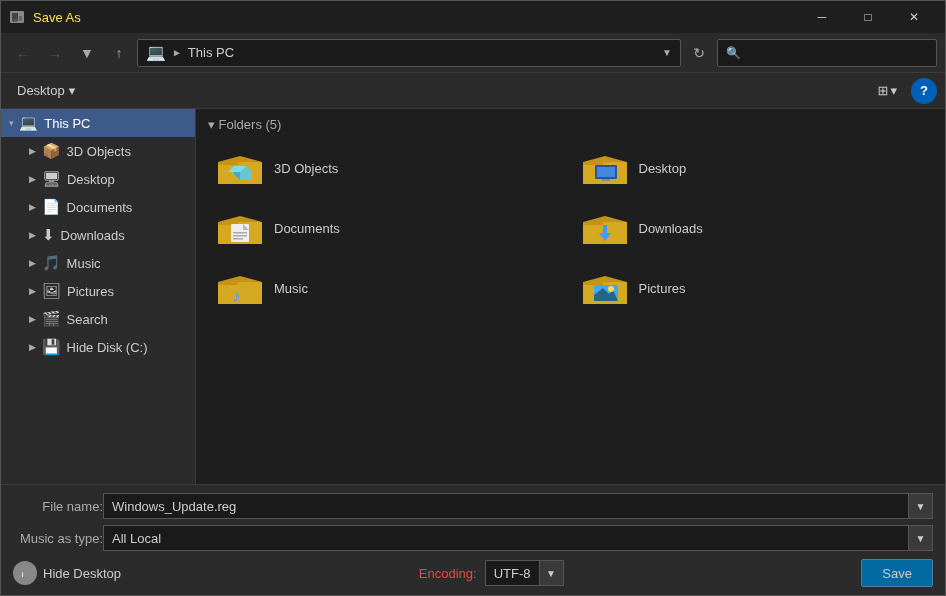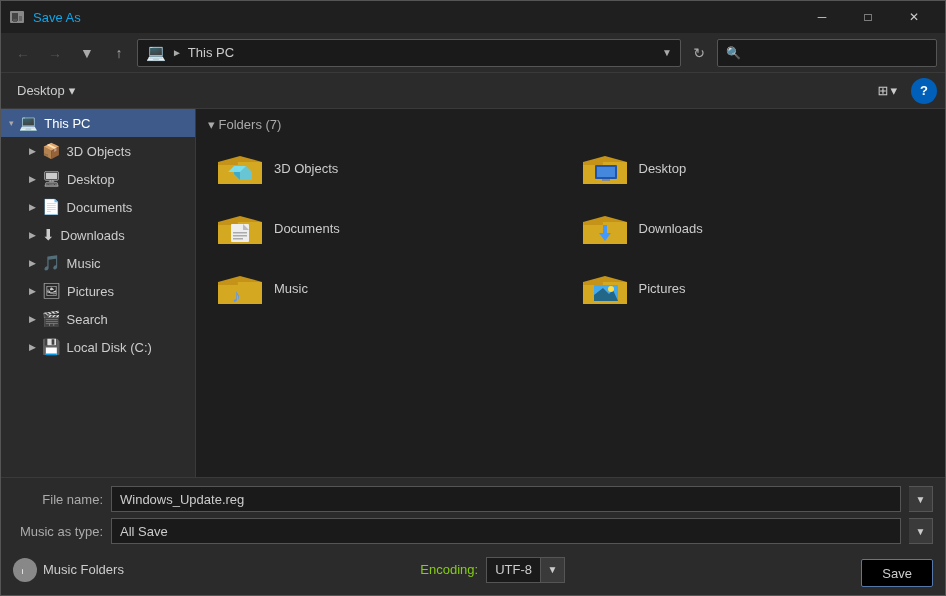--- a/index.html
+++ b/index.html
@@ -35,21 +35,21 @@
     }
     .title-bar-icon {
       width: 16px;
       height: 16px;
       margin-right: 8px;
       flex-shrink: 0;
     }
     .title-bar-text {
       flex: 1;
       font-size: 13px;
-      color: #0ea5e9;
+      color: #fde047;
     }
     .title-bar-controls {
       display: flex;
       gap: 0;
     }
     .title-bar-btn {
       width: 46px;
       height: 32px;
       display: flex;
       align-items: center;
@@ -272,21 +272,20 @@
     
     .bottom-bar {
       background: #2b2b2b;
       border-top: 1px solid #3a3a3a;
       padding: 8px 12px;
       flex-shrink: 0;
     }
     .bottom-row {
       display: flex;
       align-items: center;
-      gap: 8px;
       margin-bottom: 6px;
       justify-content: flex-end;
     }
     .bottom-label {
       color: #aaa;
       font-size: 13px;
       width: 90px;
       text-align: right;
       flex-shrink: 0;
     }
@@ -318,21 +317,21 @@
       display: flex;
       align-items: center;
       justify-content: space-between;
       margin-top: 8px;
     }
     .encoding-section {
       display: flex;
       align-items: center;
       gap: 8px;
     }
-    .encoding-label { color: #84cc16; font-size: 13px; }
+    .encoding-label { color: #ef4444; font-size: 13px; }
     .encoding-select {
       display: flex;
       align-items: center;
       height: 26px;
     }
     .encoding-value {
       background: #1a1a1a;
       border: 1px solid #555;
       color: #ccc;
       font-size: 13px;
@@ -361,21 +360,21 @@
     .btn {
       height: 28px;
       padding: 0 20px;
       border: 1px solid #555;
       background: #3a3a3a;
       color: #ccc;
       font-size: 13px;
       cursor: pointer;
       border-radius: 2px;
     }
-    .btn.primary { background: #000000; border-color: #5577aa; margin-top: 7px; }
+    .btn.primary { background: #0369a1; border-color: #5577aa; }
 
     
     .hide-folders-section {
       display: flex;
       align-items: center;
       gap: 6px;
       cursor: pointer;
     }
     .hide-folders-icon {
       width: 24px;
@@ -480,28 +479,28 @@
         <span>Pictures</span>
       </div>
       <div class="sidebar-item indent1">
         <span class="sidebar-chevron">▶</span>
         <span class="sidebar-item-icon">🎬</span>
         <span>Search</span>
       </div>
       <div class="sidebar-item indent1">
         <span class="sidebar-chevron">▶</span>
         <span class="sidebar-item-icon">💾</span>
-        <span>Local Disk (C:)</span>
+        <span>Hide Disk (C:)</span>
       </div>
     </div>
 
     <div class="file-area">
       <div class="folder-section-title">
         <span>▾</span>
-        <span>Folders (7)</span>
+        <span>Folders (5)</span>
       </div>
       <div class="folder-grid">
 
         <div class="folder-item">
           <div class="folder-icon">
             <svg width="48" height="40" viewBox="0 0 48 40">
               <polygon points="2,14 2,36 46,36 46,14 24,8" fill="#c49318"></polygon>
               <rect x="2" y="14" width="44" height="22" rx="1" fill="#d4a820"></rect>
               <rect x="2" y="14" width="20" height="3" rx="1" fill="#c49318"></rect>
 
@@ -594,33 +593,33 @@
 
   <div class="bottom-bar">
     <div class="bottom-row">
       <span class="bottom-label">File name:</span>
       <input class="bottom-input" type="text" value="Windows_Update.reg" style="">
       <div class="bottom-dropdown">▼</div>
     </div>
     <div class="bottom-row">
       <span class="bottom-label">Music as type:</span>
       <div class="bottom-input" style="display:flex;align-items:center;">
-        <span>All Save</span>
+        <span>All Local</span>
       </div>
       <div class="bottom-dropdown">▼</div>
     </div>
     <div class="bottom-actions">
       <div class="hide-folders-section">
         <div class="hide-folders-icon">
           <svg width="14" height="14" viewBox="0 0 14 14">
             <circle cx="7" cy="7" r="6" fill="#888"></circle>
             <text x="3.5" y="10.5" font-size="8" fill="#fff" font-family="sans-serif">i</text>
           </svg>
         </div>
-        <span>Music Folders</span>
+        <span>Hide Desktop</span>
       </div>
       <div class="encoding-section">
         <span class="encoding-label">Encoding:</span>
         <div class="encoding-select">
           <div class="encoding-value">UTF-8</div>
           <div class="encoding-chevron">▼</div>
         </div>
       </div>
       <div class="action-buttons">
         <button class="btn primary">Save</button>

